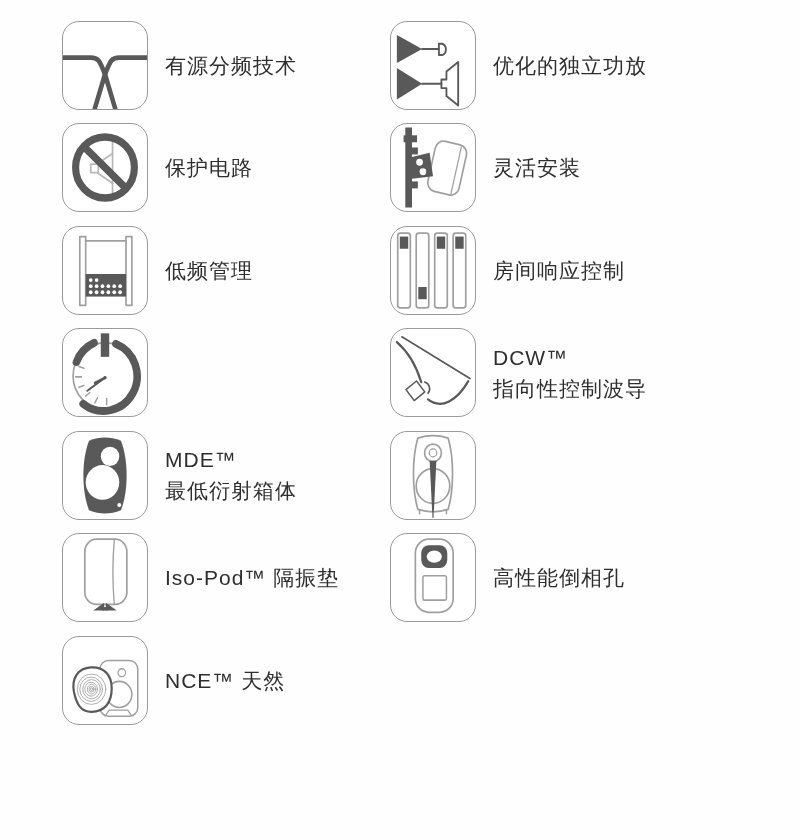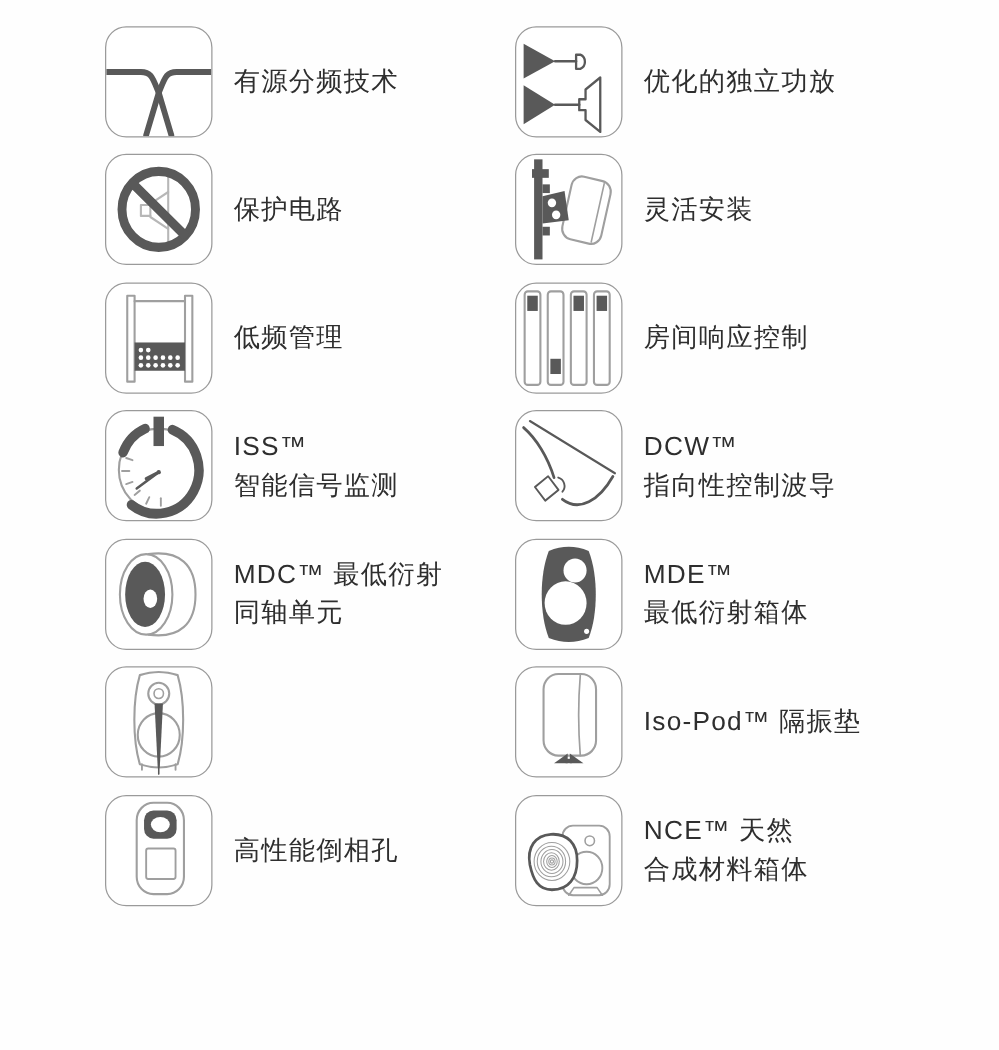--- a/index.html
+++ b/index.html
@@ -8,21 +8,21 @@
     background:var(--background,#fefefe);
     font-family:"Liberation Sans","DejaVu Sans",sans-serif;
     color:var(--text,#2e2e2e);
     overflow:hidden;
   }
   .grid{
     display:grid;
     grid-template-columns:328px 415px;
     grid-auto-rows:102.5px;
     padding-top:14px;
-    padding-left:84px;
+    padding-left:62px;
   }
   .cell{display:flex;align-items:center;}
   .icon-box{
     position:relative;
     width:86px;height:89px;
     flex:0 0 86px;
     border:1.5px solid var(--icon_border,#9a9a9a);
     border-radius:17px;
     box-sizing:border-box;
     overflow:hidden;
@@ -182,56 +182,38 @@
             <path d="M19,67 l6,-2"></path>
           <path d="M27,77 l5,-4"></path>
             <path d="M38,85 l3,-6"></path>
             <path d="M52,87 v-7"></path>
         </g>
         <path class="s-dk" stroke-width="2.4" d="M50,56 L29,71"></path>
         <path class="s-dk" stroke-width="2.8" d="M50,56 L38,62"></path>
         <circle class="f-dk" cx="50" cy="56" r="2"></circle>
       </svg>
     </div>
-    <div class="label">
-      <span>ISS™</span>
-      <span>智能信号监测</span>
-    </div>
   </div>
 
   <div class="cell">
     <div class="icon-box">
       <svg viewBox="0 0 100 100" preserveAspectRatio="none">
         <path class="s-dk" stroke-width="2" d="M13,9 L94,57"></path>
         <path class="s-dk" stroke-width="2.6" d="M7,15 C19,25 30,42 36,61"></path>
         <path class="s-dk" stroke-width="2.6" d="M44,81 C60,93 79,82 92,60"></path>
         <rect class="s-dk-fw" stroke-width="1.8" x="21" y="63" width="16" height="16" transform="rotate(-38 29 71)"></rect>
         <path class="s-dk" stroke-width="1.8" d="M40,61 a8,8 0 0 1 4,13"></path>
       </svg>
     </div>
     <div class="label">
       <span>DCW™</span>
       <span>指向性控制波导</span>
     </div>
   </div>
 
-  <div class="cell">
-    <div class="icon-box">
-      <svg viewBox="0 0 100 100" preserveAspectRatio="none">
-        <path class="s-lt" stroke-width="2" d="M40,13 C70,9 85,23 85,50 C85,77 70,91 40,87"></path>
-        <ellipse class="s-lt-fw" stroke-width="2" cx="38" cy="50" rx="25" ry="37"></ellipse>
-        <ellipse class="f-dk" cx="37" cy="50" rx="19" ry="30"></ellipse>
-        <ellipse class="f-wh" cx="42" cy="54" rx="6.5" ry="8.5"></ellipse>
-      </svg>
-    </div>
-    <div class="label">
-      <span>MDC™ 最低衍射</span>
-      <span>同轴单元</span>
-    </div>
-  </div>
 
   <div class="cell">
     <div class="icon-box">
       <svg viewBox="0 0 100 100" preserveAspectRatio="none">
         <path class="f-dk" d="M31,10 C44,5 56,5 69,10 C78,32 78,68 69,90 C56,95 44,95 31,90 C22,68 22,32 31,10 Z"></path>
         <circle class="f-wh" cx="56" cy="28" r="11"></circle>
         <circle class="f-wh" cx="47" cy="58" r="20"></circle>
         <circle class="f-wh" cx="67" cy="84" r="2.4"></circle>
       </svg>
     </div>
@@ -303,17 +285,16 @@
           <ellipse cx="34" cy="60" rx="10.5" ry="11"></ellipse>
           <ellipse cx="33.5" cy="60" rx="7.5" ry="8"></ellipse>
           <ellipse cx="34" cy="60" rx="5" ry="5.5"></ellipse>
           <ellipse cx="34" cy="60" rx="3" ry="3.2"></ellipse>
           <ellipse cx="34" cy="60" rx="1.5" ry="1.5"></ellipse>
         </g>
       </svg>
     </div>
     <div class="label">
       <span>NCE™ 天然</span>
-      <span>合成材料箱体</span>
     </div>
   </div>
 
 </div>
 
 </body></html>

